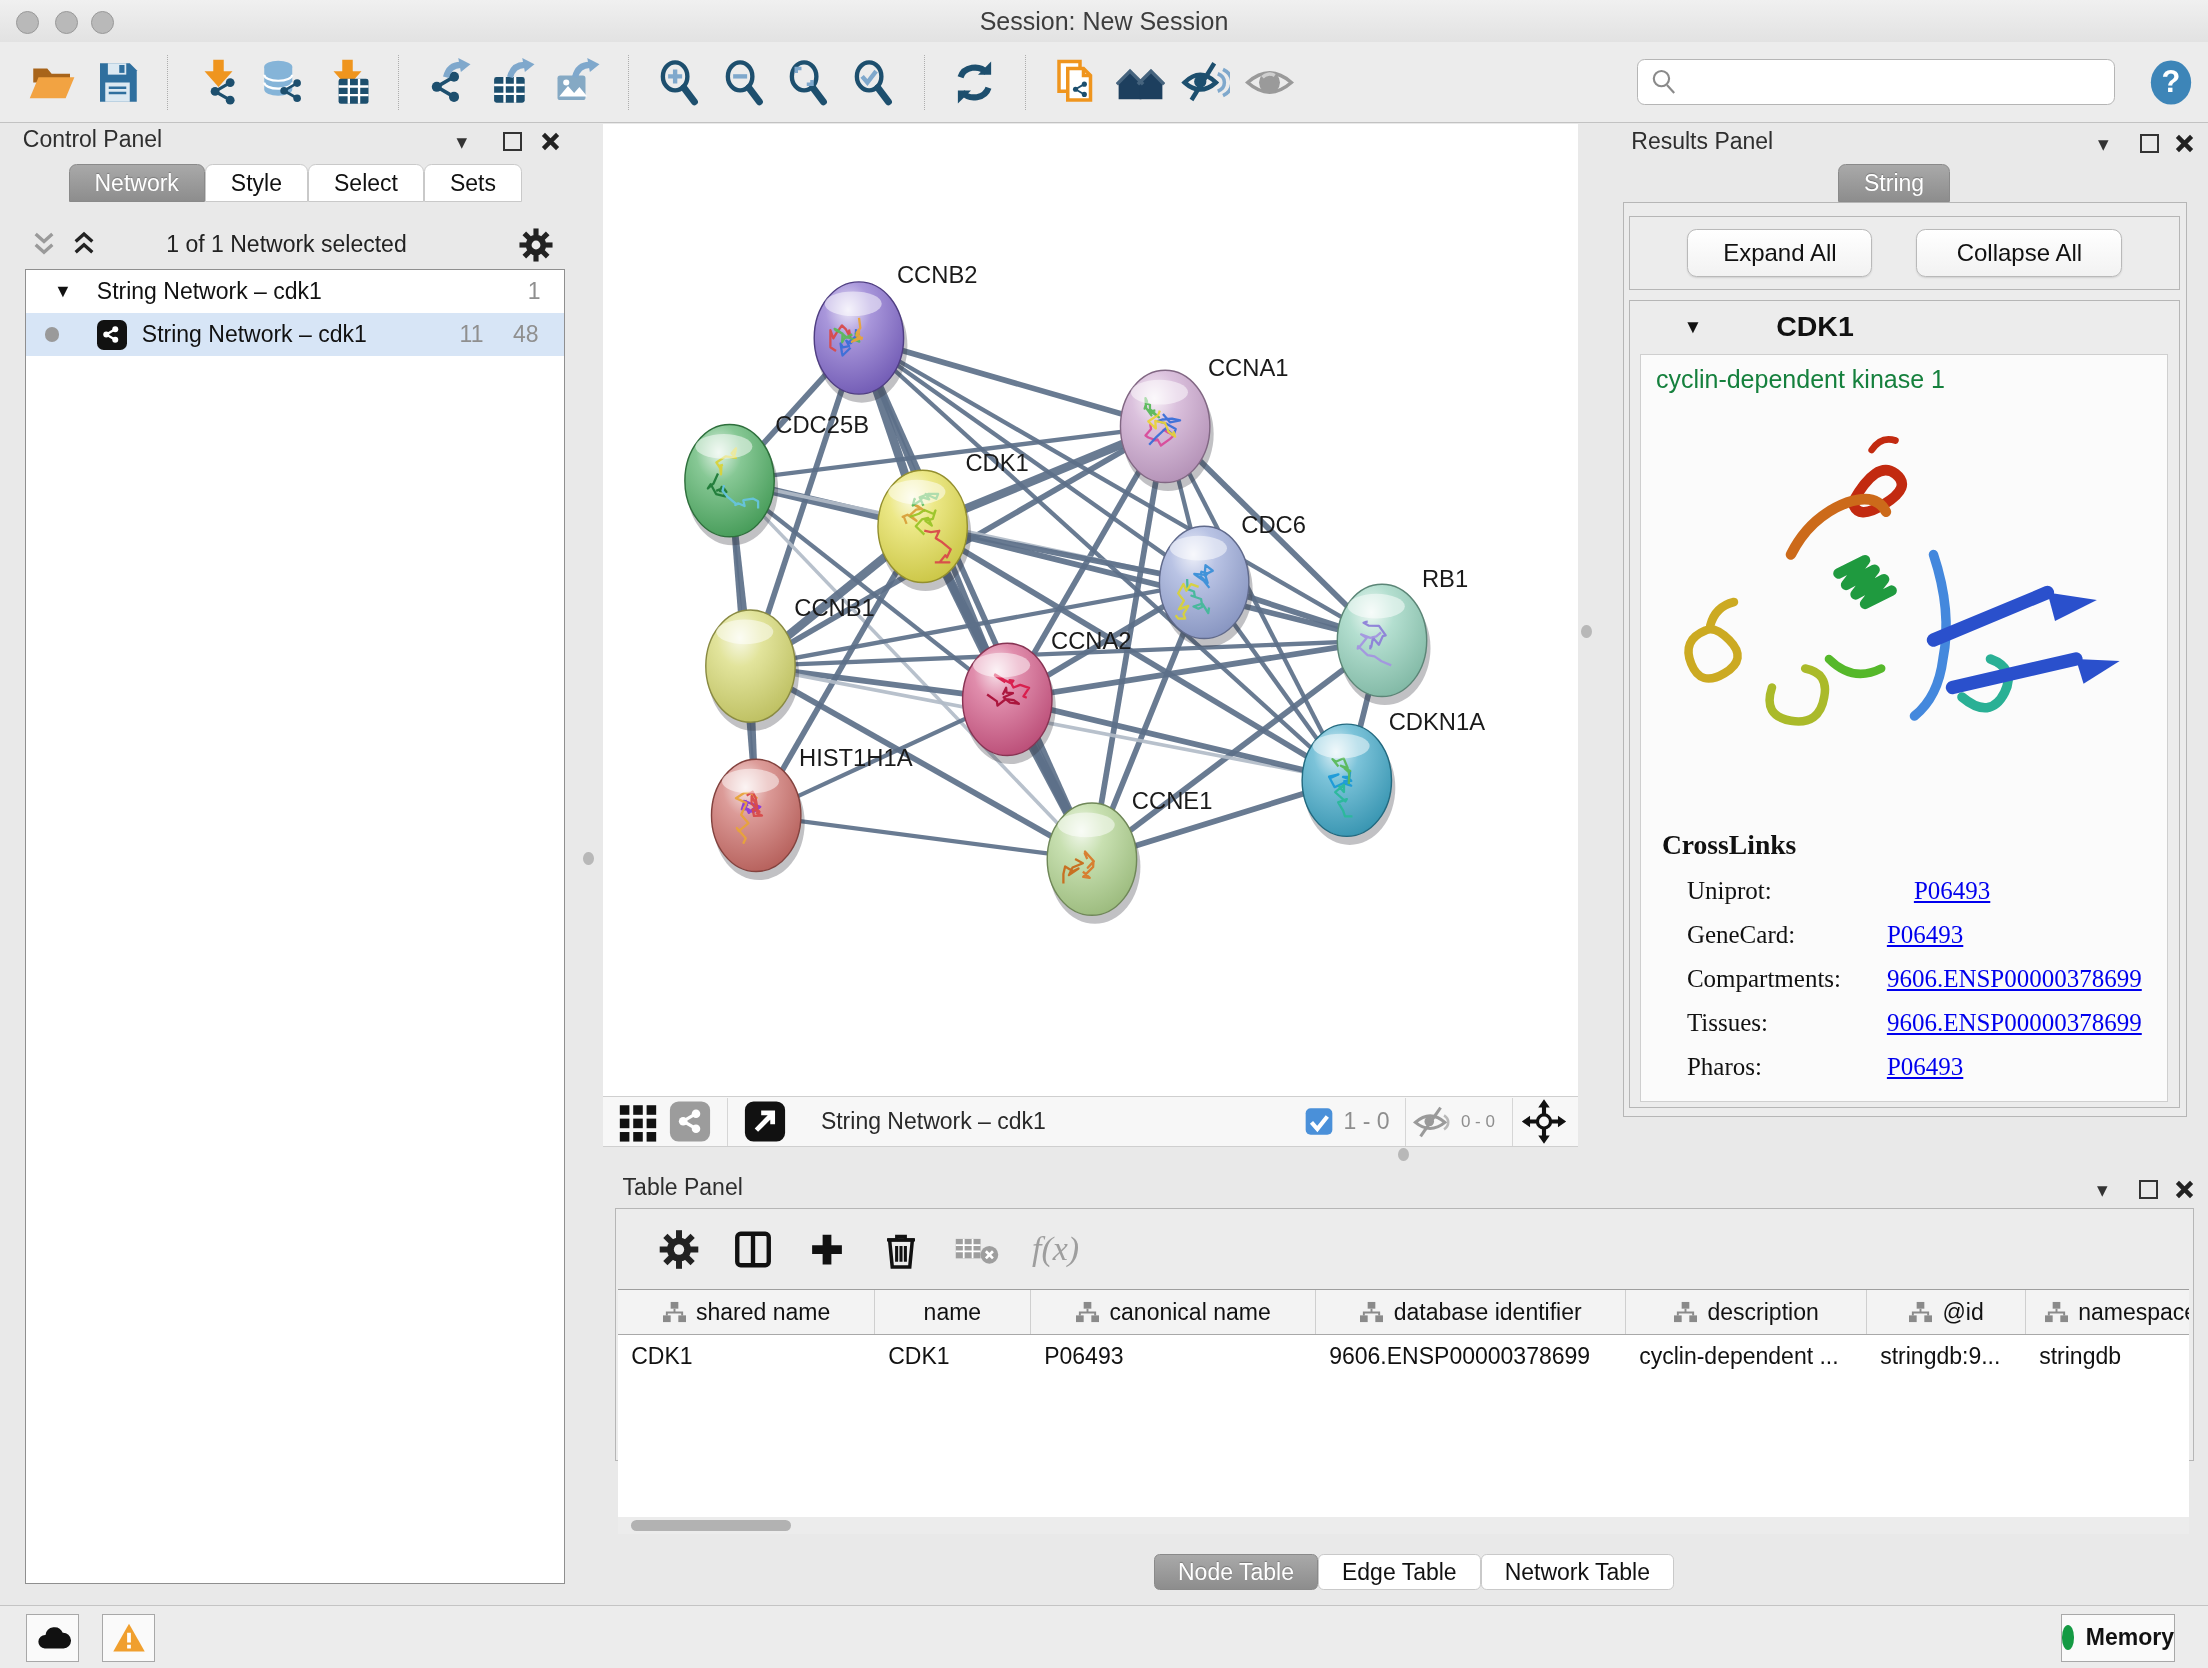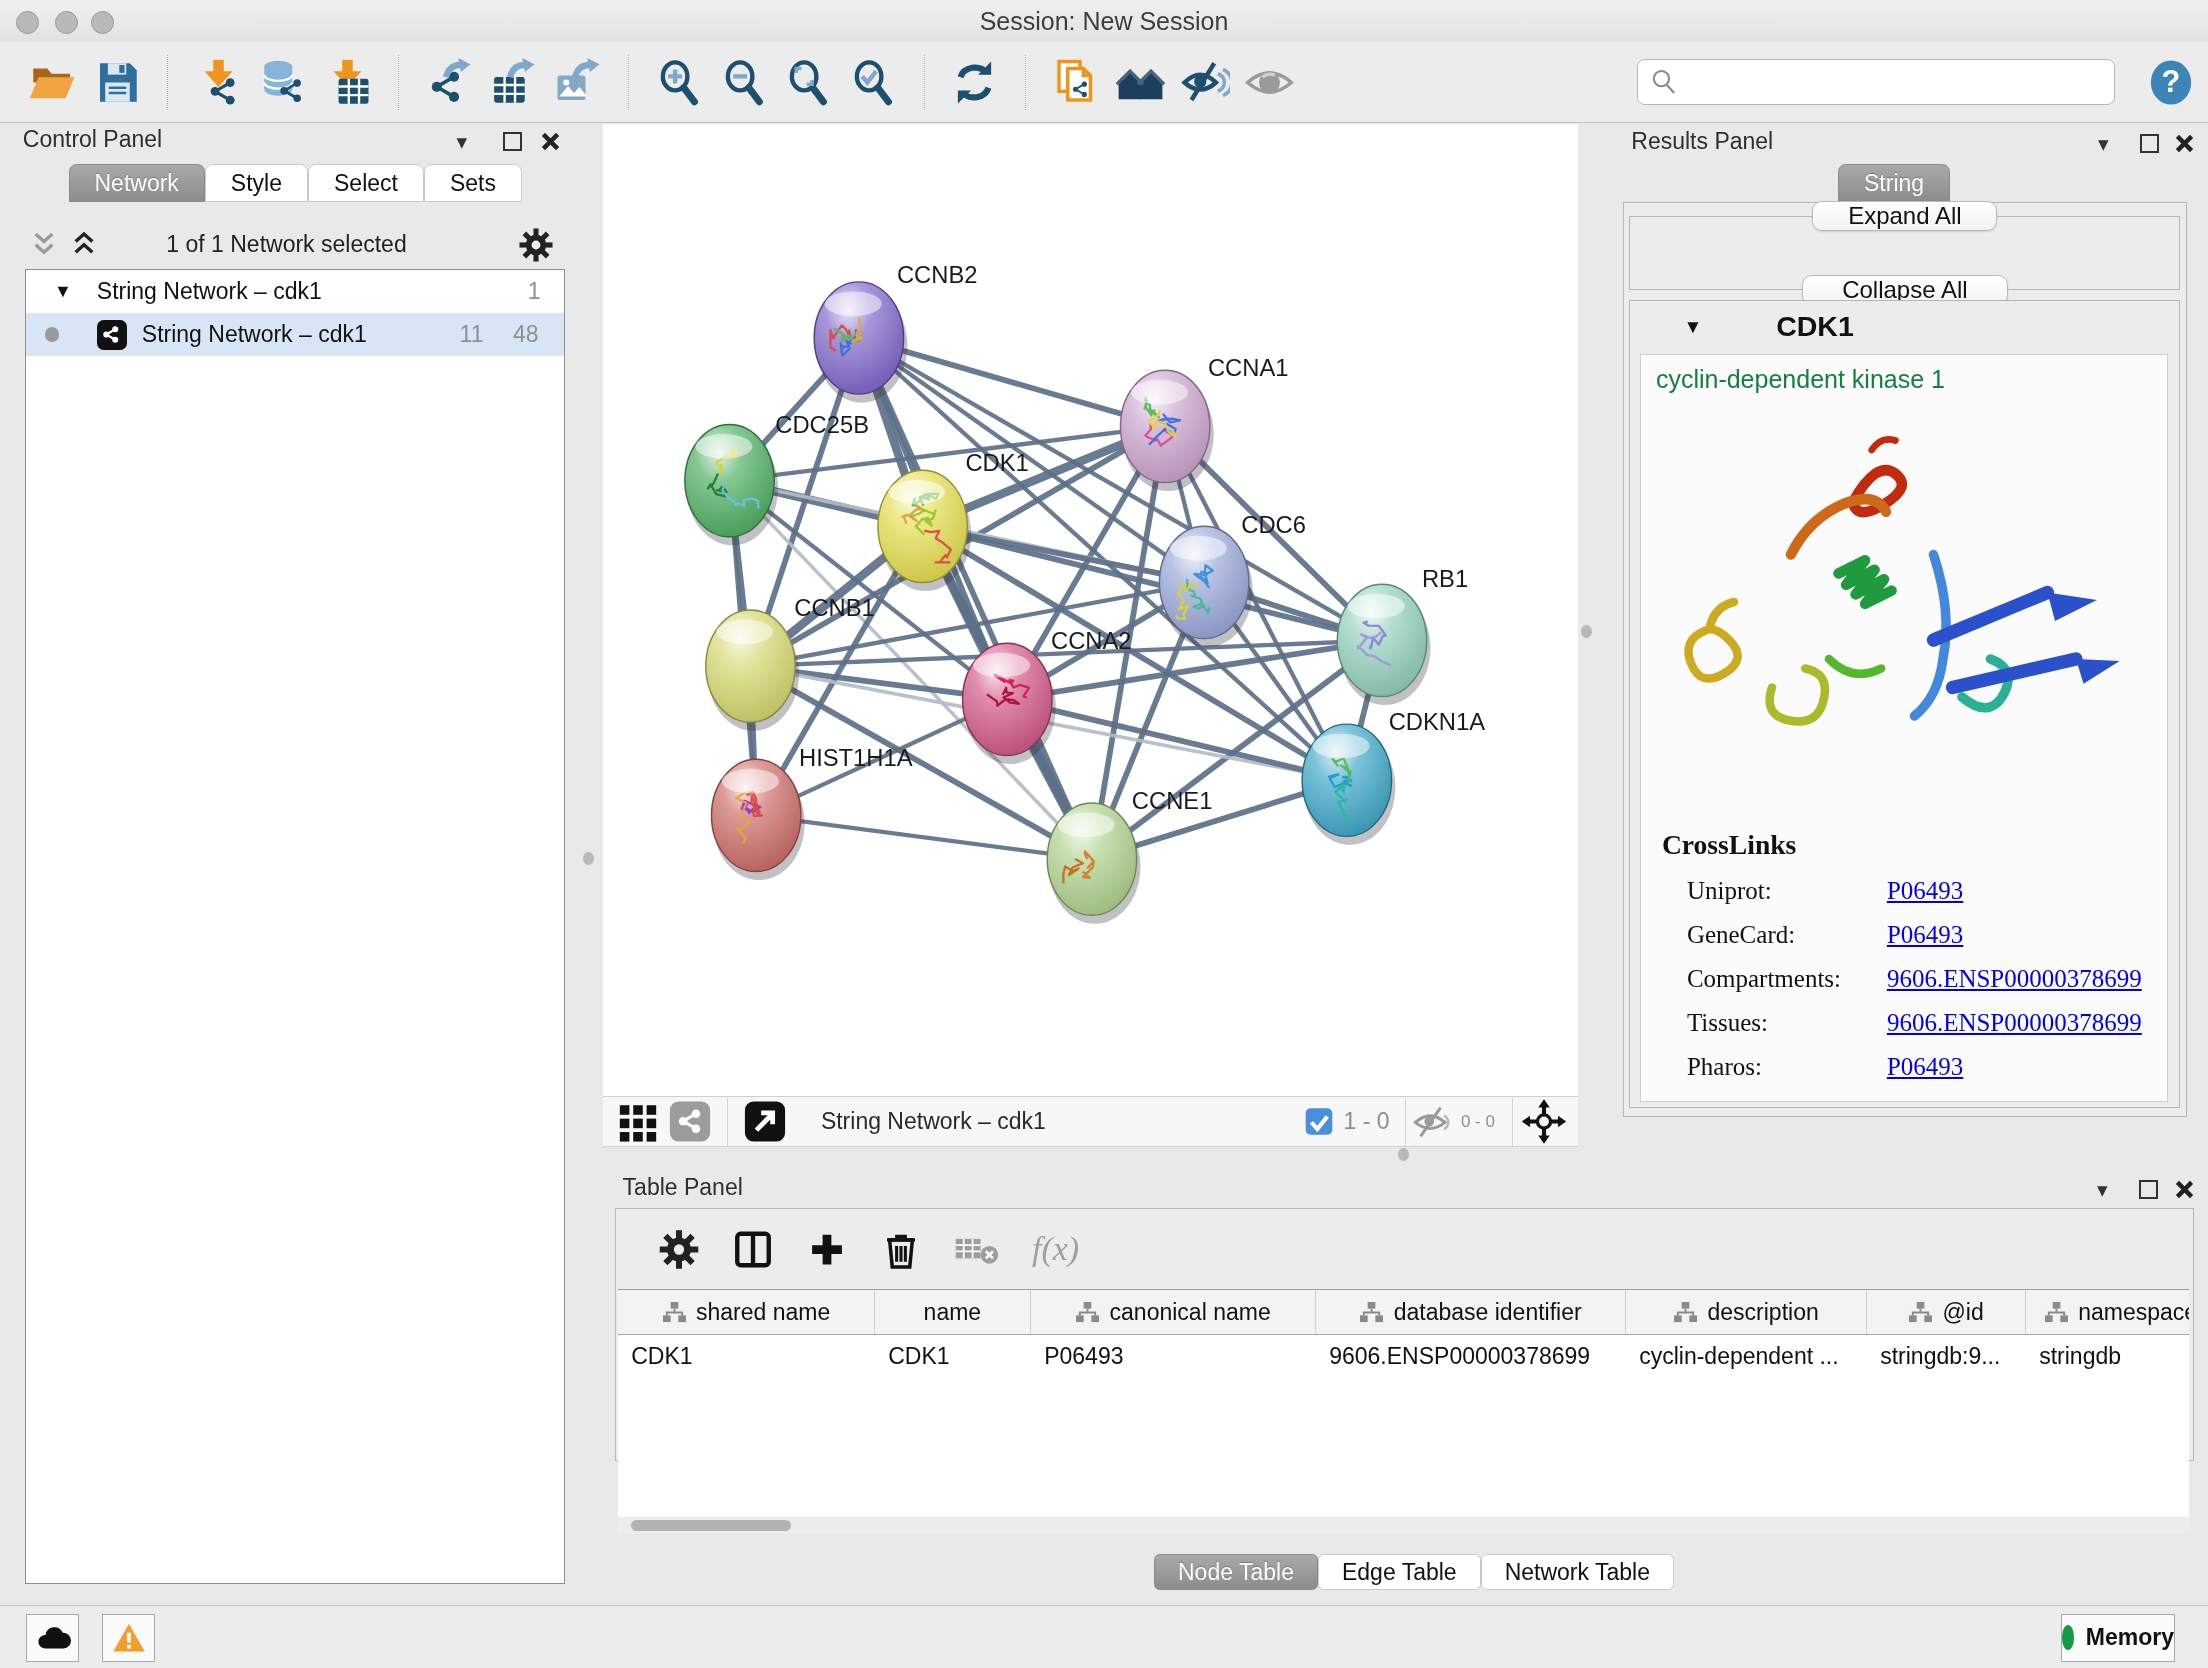--- a/index.html
+++ b/index.html
@@ -580,21 +580,21 @@
 
   <div class="abs" style="left:1617px;top:124px;width:577px;height:1008px;">
     <div class="abs panel-title" style="left:14.3px;top:3.8px;">Results Panel</div>
     <div class="abs" style="left:481px;top:7.6px;font-size:21px;color:#333;">▾</div>
     <div class="abs" style="left:523px;top:9.5px;width:19px;height:19px;border:2.9px solid #333;box-sizing:border-box;"></div>
     <div class="abs pnl-ico" style="left:556px;top:7.6px;"><svg viewBox="0 0 26 26">
           <path d="M5 5l16 16M21 5L5 21" stroke="#222" stroke-width="5"></path>
         </svg></div>
     <div class="abs tab sel" style="left:221px;top:40px;">String</div>
     <div class="abs rbox" style="left:5.7px;top:78px;width:564px;height:915px;">
-      <div class="abs rbox" style="left:5.7px;top:13.3px;width:551px;height:74px;display:flex;align-items:center;justify-content:center;gap:44px;border-width:1.9px;flex-direction:column;">
+      <div class="abs rbox" style="left:5.7px;top:13.3px;width:551px;height:74px;display:flex;align-items:center;justify-content:center;gap:44px;border-width:1.9px;">
         <div class="stdbtn" style="width:183px;height:46px;">Expand All</div>
         <div class="stdbtn" style="width:204px;height:46px;">Collapse All</div>
       </div>
       <div class="abs rbox" style="left:5.7px;top:97px;width:551px;height:808px;">
         <div class="abs" style="left:0;top:0;width:100%;height:51px;display:flex;align-items:center;">
           <span style="margin-left:53px;font-size:19px;color:#111;">▼</span>
           <span style="margin-left:74px;font-size:28.5px;font-weight:bold;color:#111;">CDK1</span>
         </div>
         <div class="abs" style="left:9.5px;top:53px;width:528px;height:748px;background:#fbfbfb;border:1px solid #cfcfcf;box-sizing:border-box;">
           <div class="abs" style="left:15px;top:9.5px;font-size:25px;color:#15803d;">cyclin-dependent kinase 1</div>
@@ -611,21 +611,21 @@
               <path d="M330 300q30 25 45-5q12-25-15-35" stroke="#2ab095" stroke-width="10"></path>
               <path d="M300 150q20 60 10 110q-5 40-30 60" stroke="#4488dd" stroke-width="10"></path>
               <path d="M300 240L420 190" stroke="#2a50cc" stroke-width="14"></path>
               <path d="M320 290L450 260" stroke="#2a50cc" stroke-width="14"></path>
             </g>
             <path d="M420 190l52 8l-44 22z" fill="#2a50cc"></path>
             <path d="M450 260l46 2l-38 24z" fill="#2a50cc"></path>
           </svg>
           <div class="abs serif" style="left:21px;top:474px;font-size:27.6px;font-weight:bold;color:#111;">CrossLinks</div>
           <div class="abs" id="xl-rows" style="left:46px;top:514px;width:466px;">
-              <div style="display: flex; height: 44px; align-items: center;">
+              <div style="display: flex; height: 44px; align-items: center; gap: 27px;">
                 <span class="serif" style="width: 200px; font-size: 25px; color: rgb(17, 17, 17);">Uniprot:</span>
                 <a class="serif link" style="font-size: 25px;">P06493</a>
               </div>
               <div style="display: flex; height: 44px; align-items: center;">
                 <span class="serif" style="width: 200px; font-size: 25px; color: rgb(17, 17, 17);">GeneCard:</span>
                 <a class="serif link" style="font-size: 25px;">P06493</a>
               </div>
               <div style="display: flex; height: 44px; align-items: center;">
                 <span class="serif" style="width: 200px; font-size: 25px; color: rgb(17, 17, 17);">Compartments:</span>
                 <a class="serif link" style="font-size: 25px;">9606.ENSP00000378699</a>

